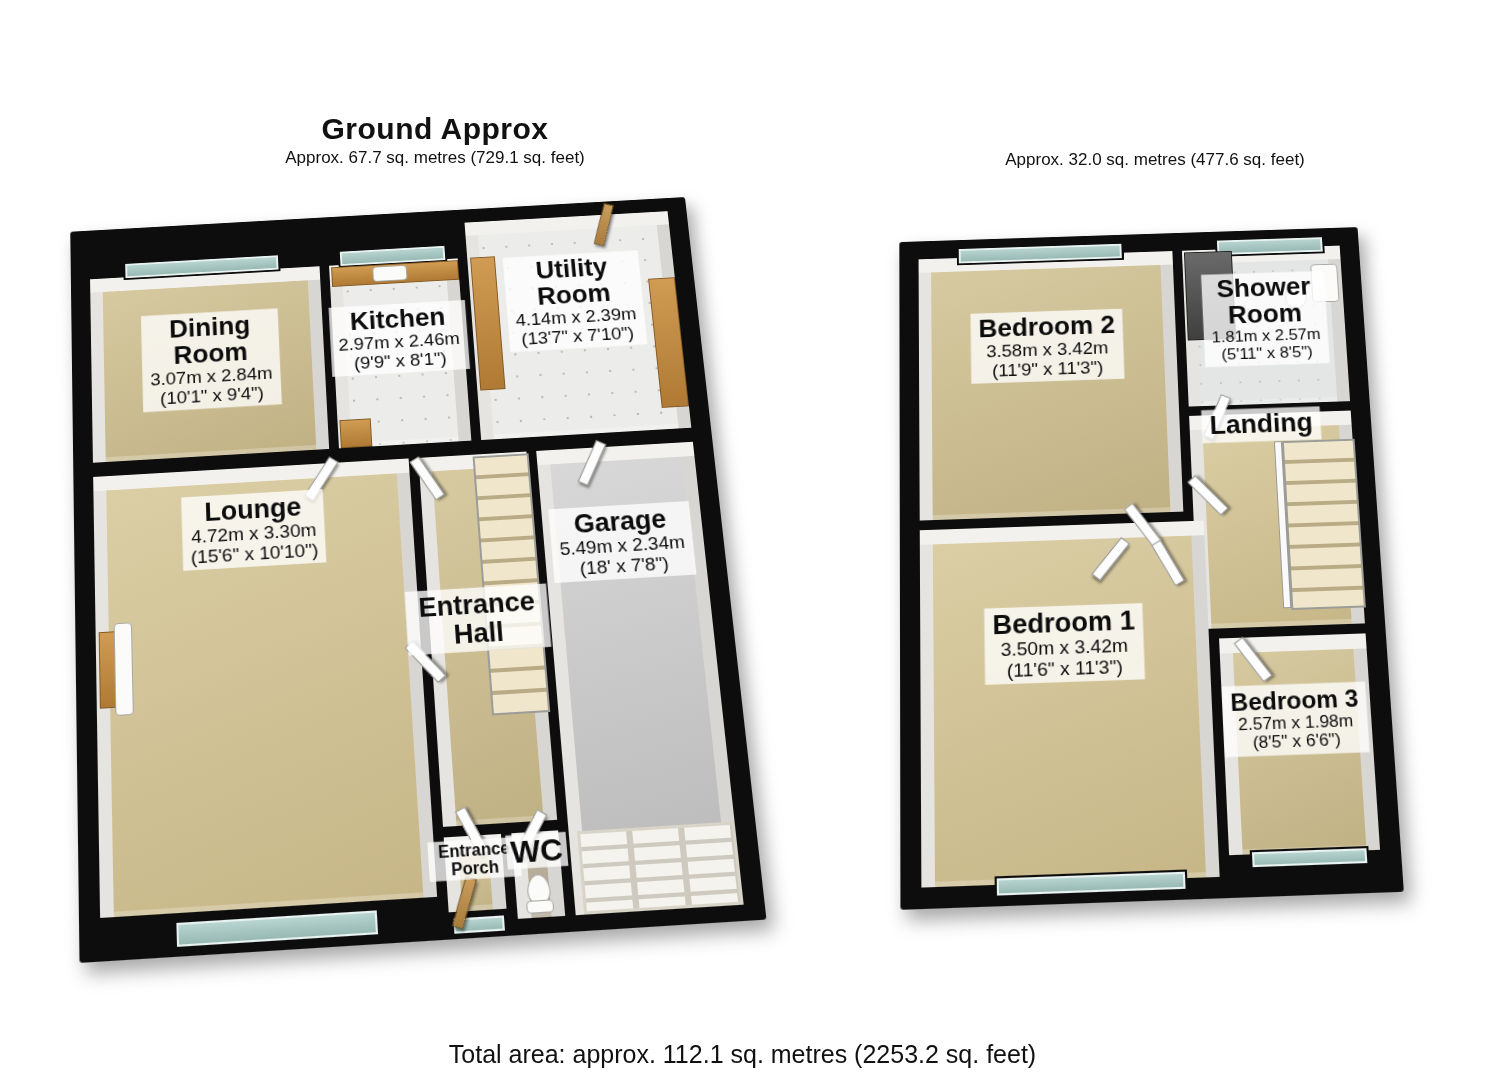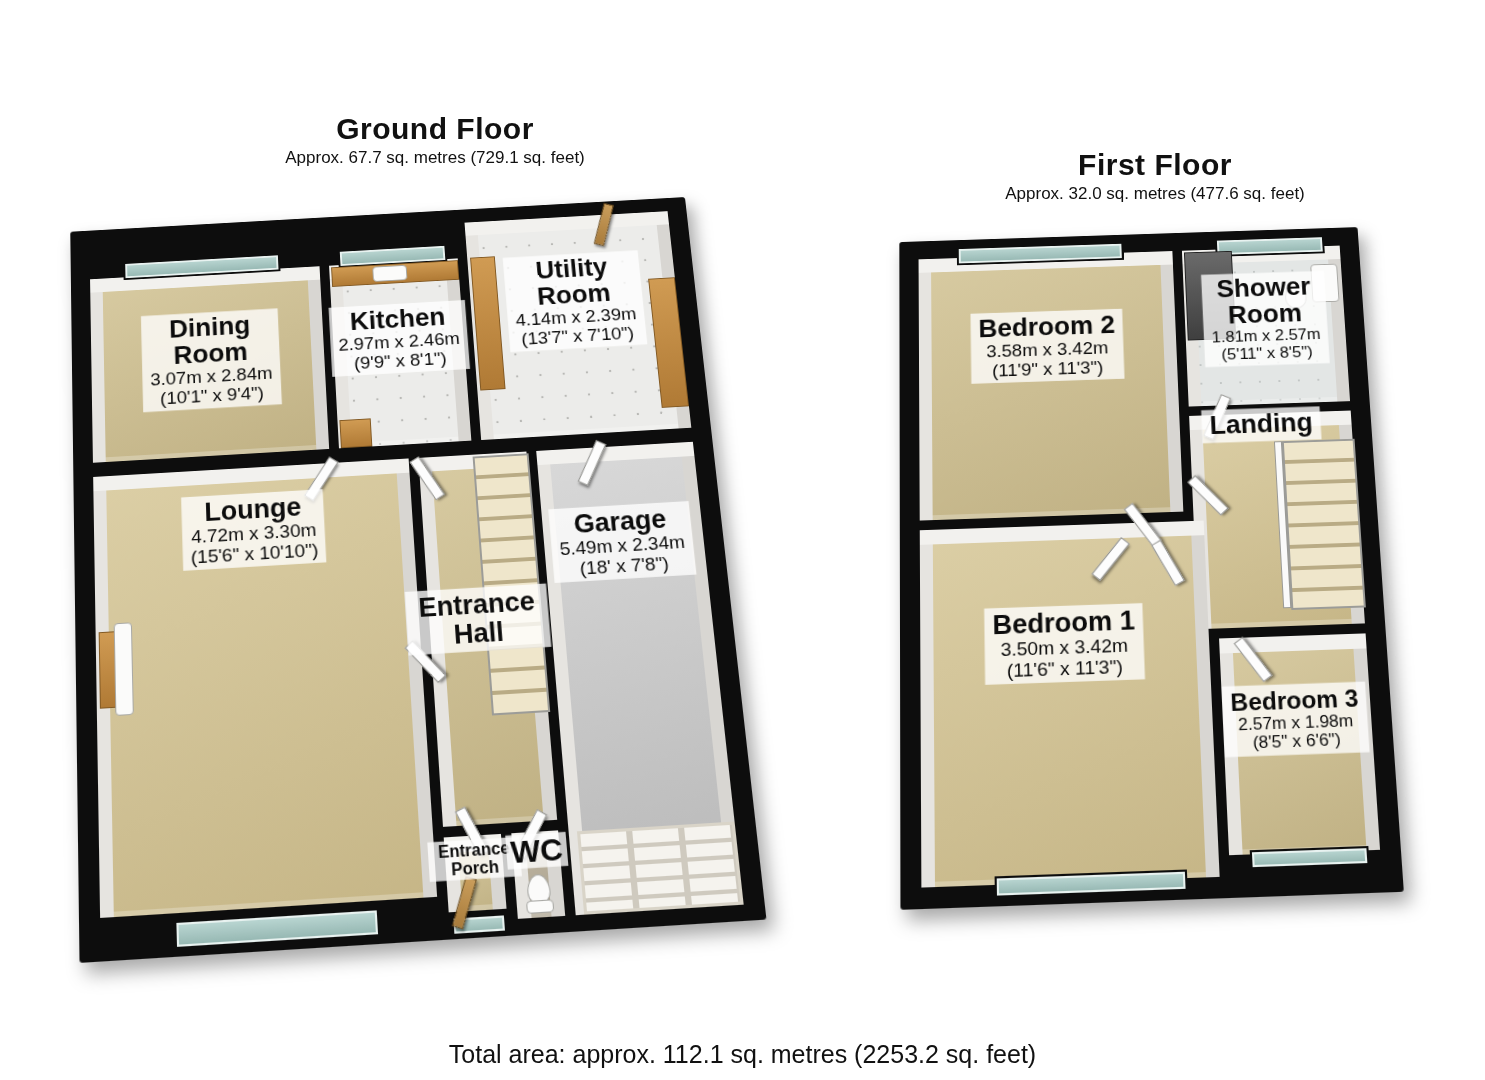--- a/index.html
+++ b/index.html
@@ -55,26 +55,25 @@
   .rname{font-weight:bold;font-size:27px;}
   .rdim{font-size:19px;}
   .wrap2{white-space:normal;max-width:125px;margin:0 auto;}
   .rlabel.small .rname{font-size:16px;}
   .rlabel.big .rname{font-size:30px;}
 </style>
 </head>
 <body>
 
 <div class="floor-title" style="left:235px;top:112px;width:400px;">
-  <div class="t">Ground Floor</div>
+  <div class="t">Ground Approx</div>
   <div class="s">Approx. 67.7 sq. metres (729.1 sq. feet)</div>
 </div>
 
 <div class="floor-title" style="left:955px;top:148px;width:400px;">
-  <div class="t">First Floor</div>
   <div class="s">Approx. 32.0 sq. metres (477.6 sq. feet)</div>
 </div>
 
 <div class="plan ground" style="left:75px;top:185px;width:650px;height:745px;">
 
   <div class="room tan2" style="left:20px;top:55px;width:240px;height:200px;"></div>
   <div class="room tile" style="left:270px;top:55px;width:135px;height:200px;"></div>
   <div class="room tile" style="left:415px;top:15px;width:215px;height:240px;"></div>
   <div class="room tan" style="left:20px;top:270px;width:320px;height:435px;"></div>
   <div class="room tan2" style="left:350px;top:270px;width:110px;height:370px;"></div>

